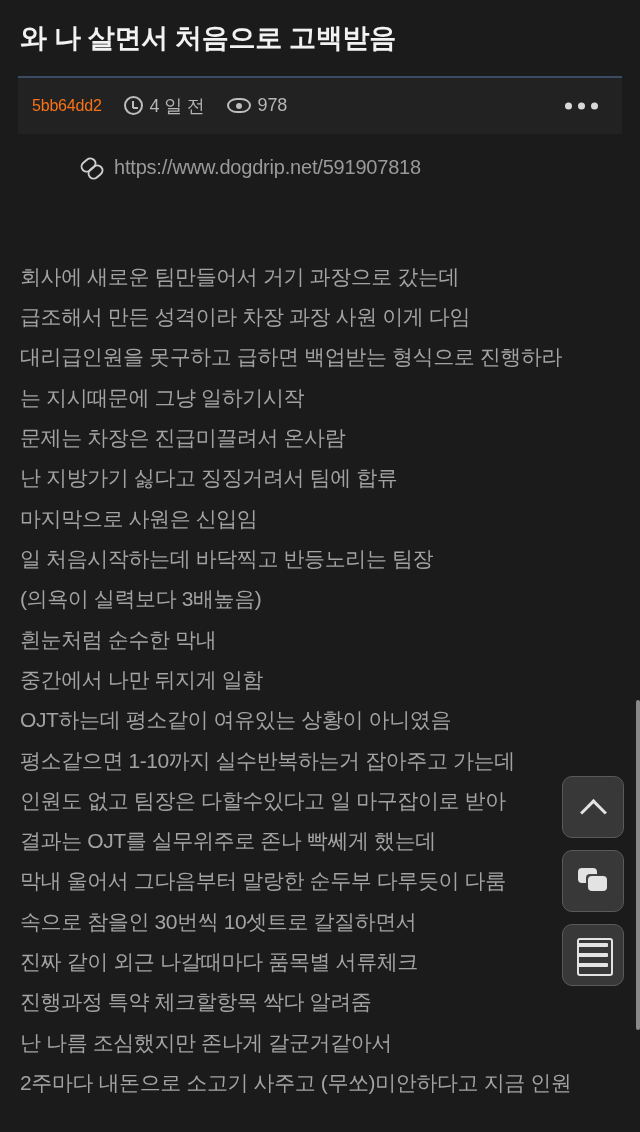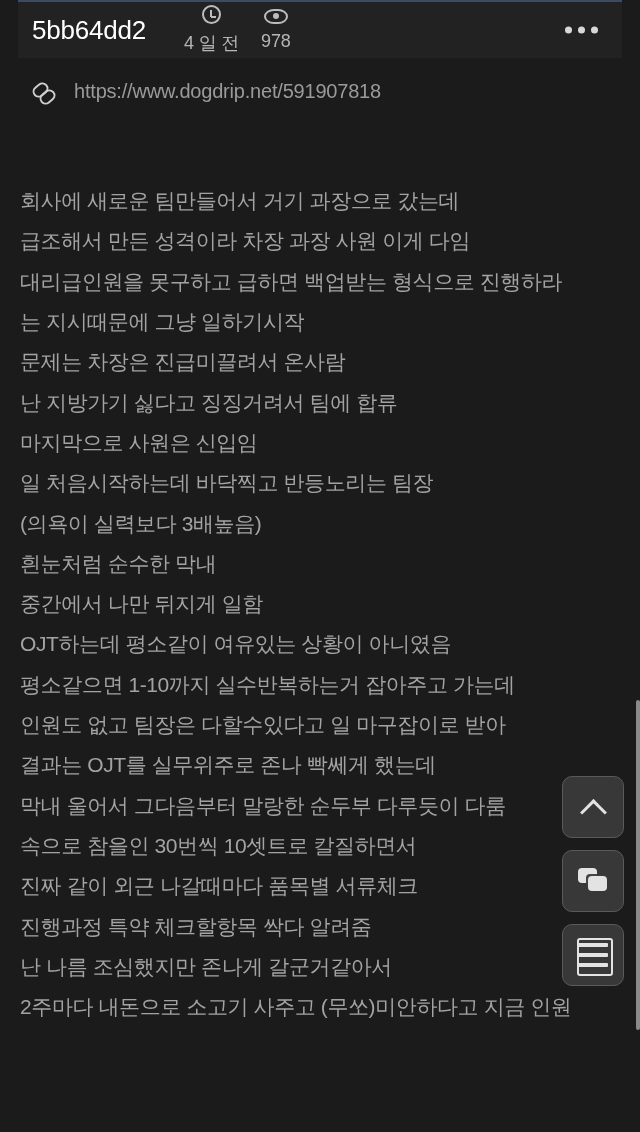--- a/index.html
+++ b/index.html
@@ -31,33 +31,32 @@
     position:relative;
     margin:0 18px;
     border-top:2px solid #3a4b63;
     background:#222222;
     height:58px;
     display:flex;
     align-items:center;
     padding:0 14px;
   }
   .author {
-    font-size:26px;
-    color:#ffffff;
-    margin-right:38px;
+    font-size:16px;
+    color:#f97316;
+    margin-right:22px;
     letter-spacing:-0.2px;
   }
   .meta-item {
     display:flex;
     align-items:center;
     gap:7px;
     font-size:18px;
     color:#b6b6b6;
     margin-right:22px;
-    flex-direction:column;
   }
   .meta-item .lbl { letter-spacing:-0.2px; }
 
   
   .ico-clock {
     width:19px; height:19px;
     border:2px solid #bdbdbd;
     border-radius:50%;
     position:relative;
     display:inline-block;
@@ -104,22 +103,23 @@
     width:7px; height:7px;
     border-radius:50%;
     background:#d8d8d8;
     display:block;
   }
 
   
   .link-row {
     display:flex;
     align-items:center;
-    gap:20px;
+    gap:12px;
     padding:22px 20px 0 32px;
+    margin-left:48px;
   }
   .ico-link {
     position:relative;
     width:22px; height:22px;
     flex:0 0 auto;
   }
   .ico-link:before, .ico-link:after {
     content:"";
     position:absolute;
     width:13px; height:8px;
@@ -238,20 +238,21 @@
     width:4px; height:330px;
     background:#8a8a8a;
     border-radius:2px;
   }
 </style>
 </head>
 <body>
 
 <div id="page">
 
+  <h1 class="post-title">와 나 살면서 처음으로 고백받음</h1>
 
   <div class="meta-bar">
     <span class="author">5bb64dd2</span>
 
     <span class="meta-item">
       <span class="ico-clock"></span>
       <span class="lbl">4 일 전</span>
     </span>
 
     <span class="meta-item">

